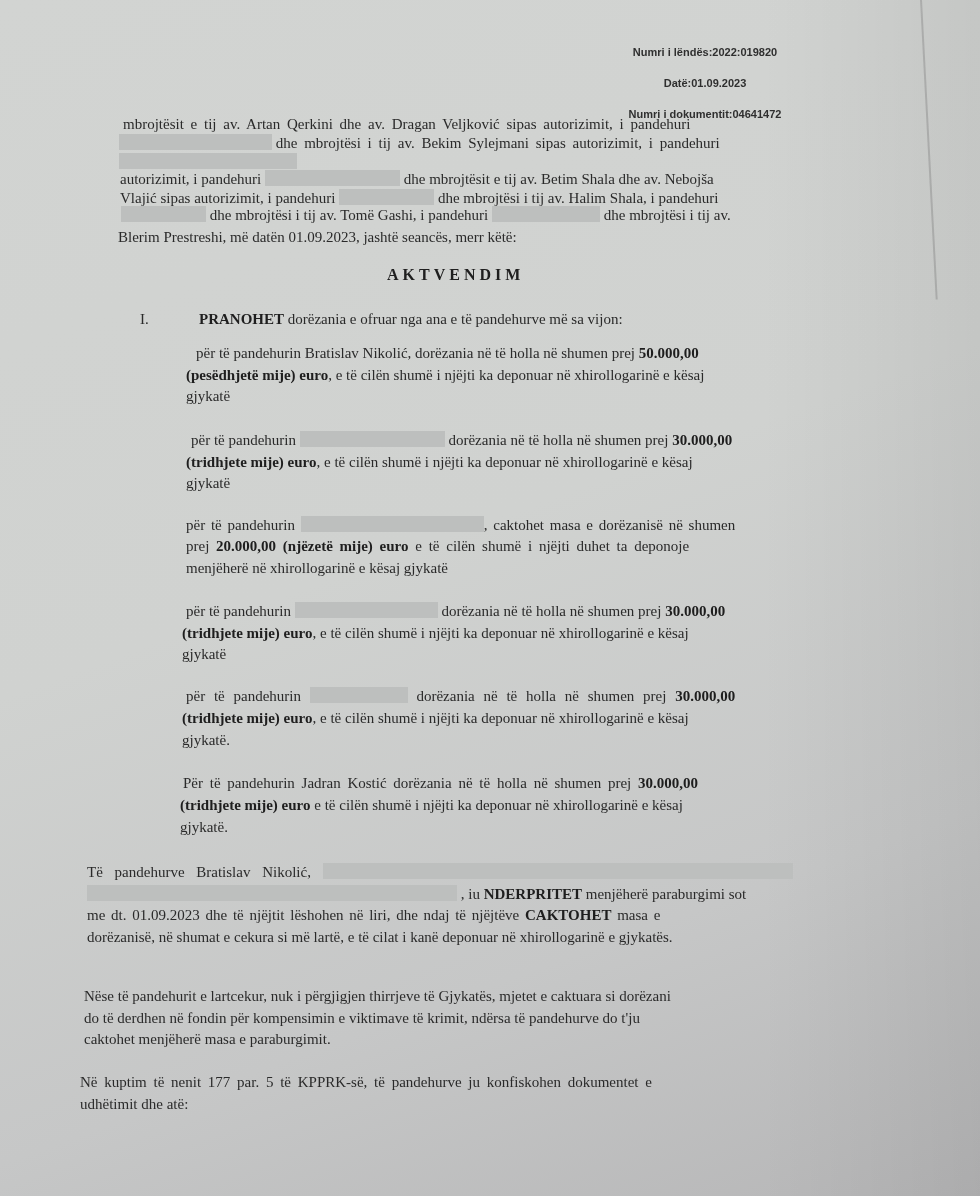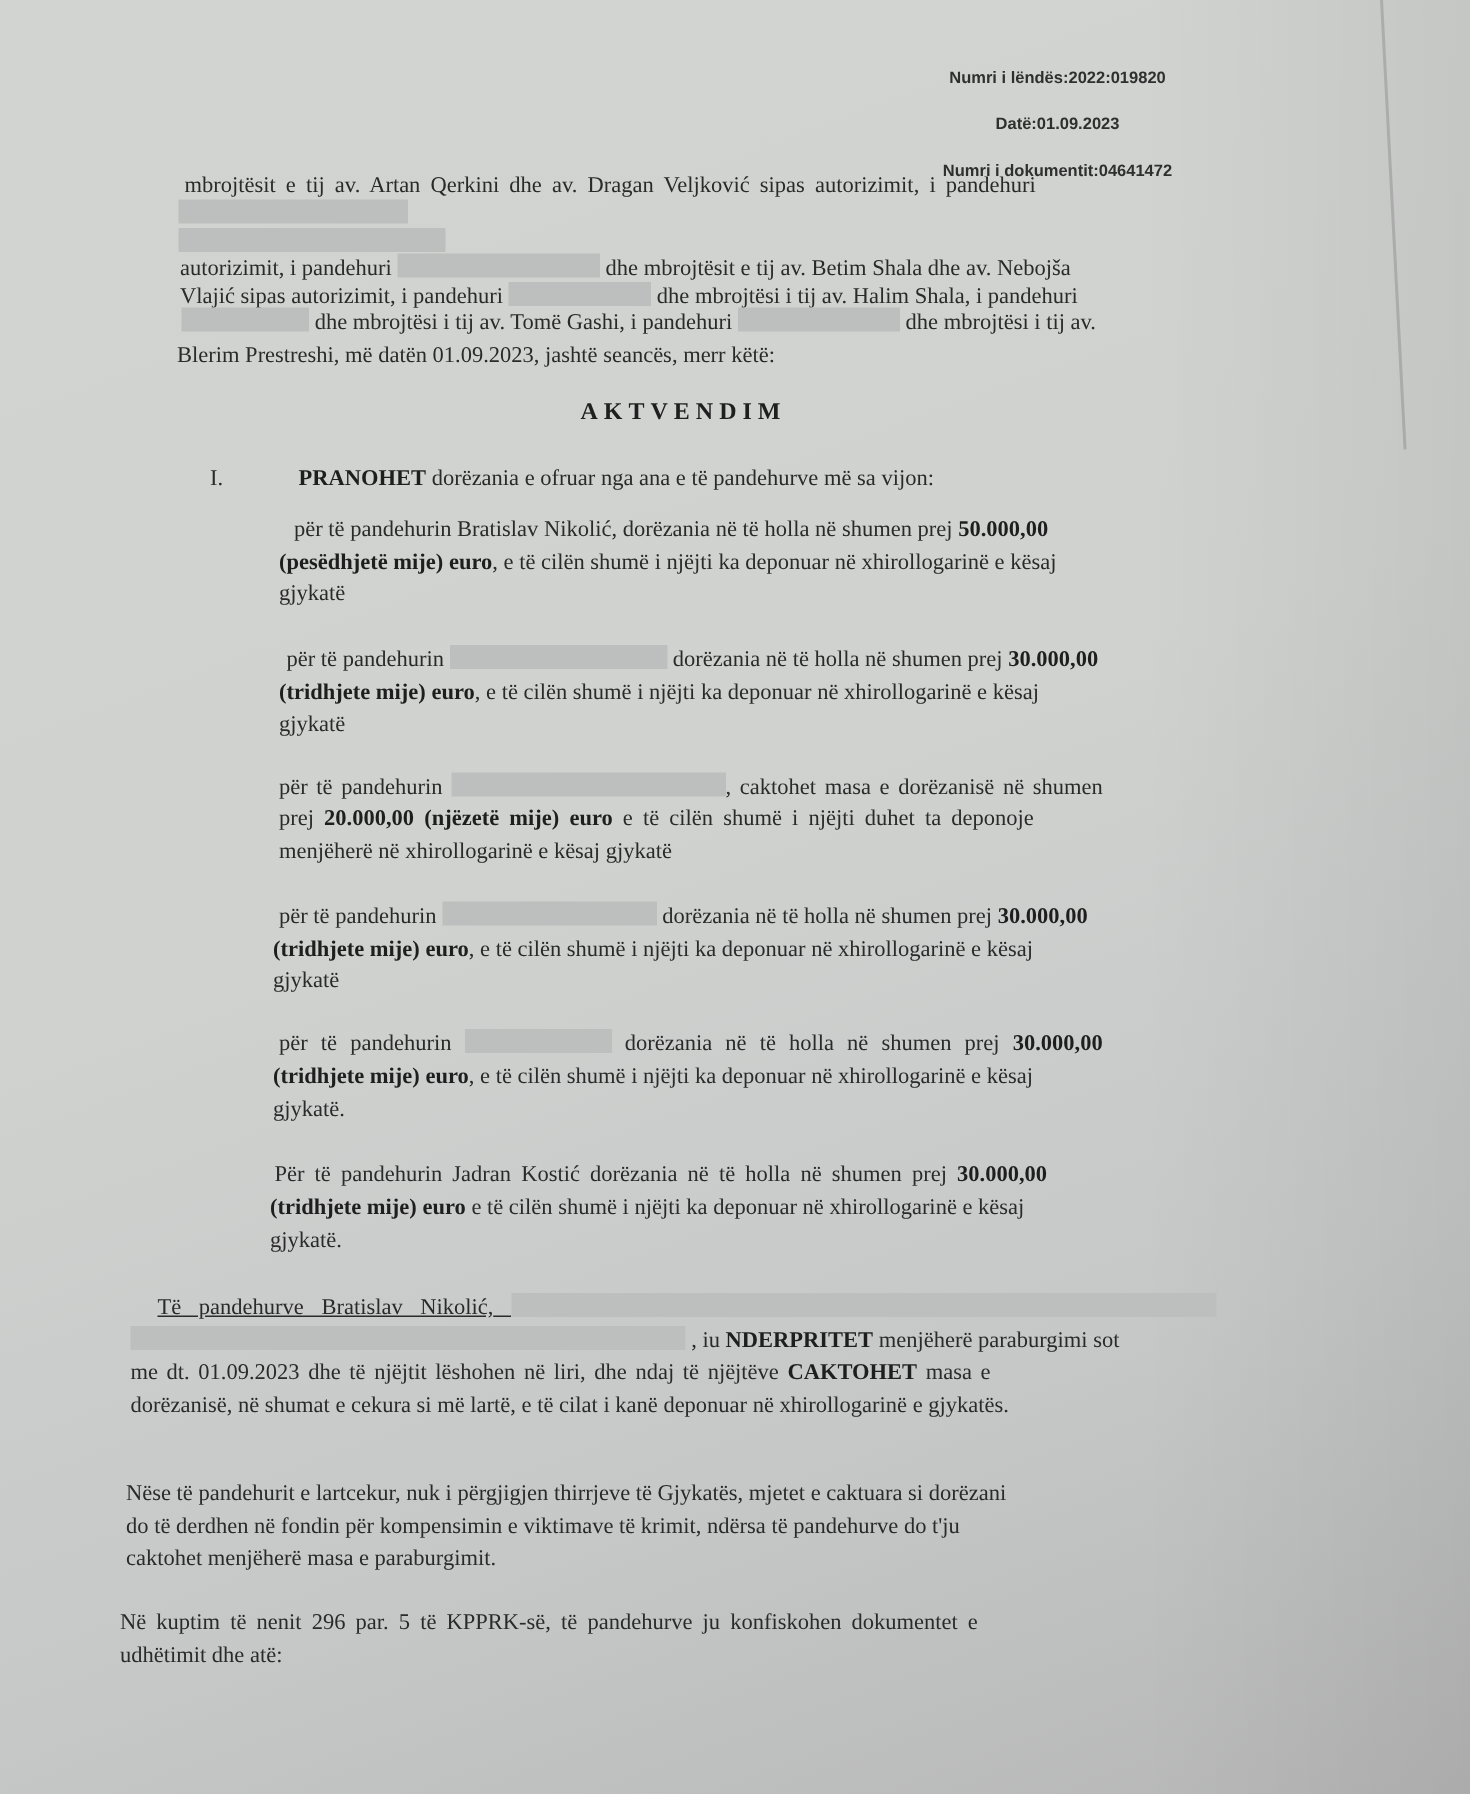--- a/index.html
+++ b/index.html
@@ -58,20 +58,21 @@
   <div class="meta-row">
     <span class="lbl">Numri i dokumentit:</span>
     <span class="val">04641472</span>
   </div>
 </div>
 
 <div>
   <div class="line" style="left:123px; top:114px; width:695px; word-spacing:3px;">mbrojtësit e tij av. Artan Qerkini dhe av. Dragan Veljković sipas autorizimit, i pandehuri</div>
   <div class="line" style="left:119px; top:133px; width:700px;">
     <span class="red" style="width:153px;"></span>
+    <span style="word-spacing:3px;">dhe mbrojtësi i tij av. Bekim Sylejmani sipas autorizimit, i pandehuri</span>
   </div>
   <div class="line" style="left:119px; top:152px; width:700px;">
     <span class="red" style="width:178px;"></span>
   </div>
   <div class="line" style="left:120px; top:169px;">
     <span>autorizimit, i pandehuri</span>
     <span class="red" style="width:135px;"></span>
     <span>dhe mbrojtësit e tij av. Betim Shala dhe av. Nebojša</span>
   </div>
   <div class="line" style="left:120px; top:188px;">
@@ -166,21 +167,21 @@
     <b>30.000,00</b>
   </div>
   <div class="line" style="left:180px; top:795px;">
     <b>(tridhjete mije) euro</b>
     <span>e të cilën shumë i njëjti ka deponuar në xhirollogarinë e kësaj</span>
   </div>
   <div class="line" style="left:180px; top:817px;">gjykatë.</div>
 </div>
 
 <div>
-  <div class="line" style="left:105px; top:862px; word-spacing:8px;text-decoration:underline;">
+  <div class="line" style="left:87px; top:862px; word-spacing:8px;">
     <span>Të pandehurve Bratislav Nikolić,</span>
     <span class="red" style="width:470px; word-spacing:0;"></span>
   </div>
   <div class="line" style="left:87px; top:884px;">
     <span class="red" style="width:370px;"></span>
     <span>, iu</span>
     <b>NDERPRITET</b>
     <span>menjëherë paraburgimi sot</span>
   </div>
   <div class="line" style="left:87px; top:905px; word-spacing:2px;">
@@ -191,15 +192,15 @@
   <div class="line" style="left:87px; top:927px;">dorëzanisë, në shumat e cekura si më lartë, e të cilat i kanë deponuar në xhirollogarinë e gjykatës.</div>
 </div>
 
 <div>
   <div class="line" style="left:84px; top:986px;">Nëse të pandehurit e lartcekur, nuk i përgjigjen thirrjeve të Gjykatës, mjetet e caktuara si dorëzani</div>
   <div class="line" style="left:84px; top:1008px;">do të derdhen në fondin për kompensimin e viktimave të krimit, ndërsa të pandehurve do t'ju</div>
   <div class="line" style="left:84px; top:1029px;text-align:center;">caktohet menjëherë masa e paraburgimit.</div>
 </div>
 
 <div>
-  <div class="line" style="left:80px; top:1072px; word-spacing:3px;">Në kuptim të nenit 296 par. 5 të KPPRK-së, të pandehurve ju konfiskohen dokumentet e</div>
+  <div class="line" style="left:80px; top:1072px; word-spacing:3px;">Në kuptim të nenit 177 par. 5 të KPPRK-së, të pandehurve ju konfiskohen dokumentet e</div>
   <div class="line" style="left:80px; top:1094px;">udhëtimit dhe atë:</div>
 </div>
 
 </body></html>

